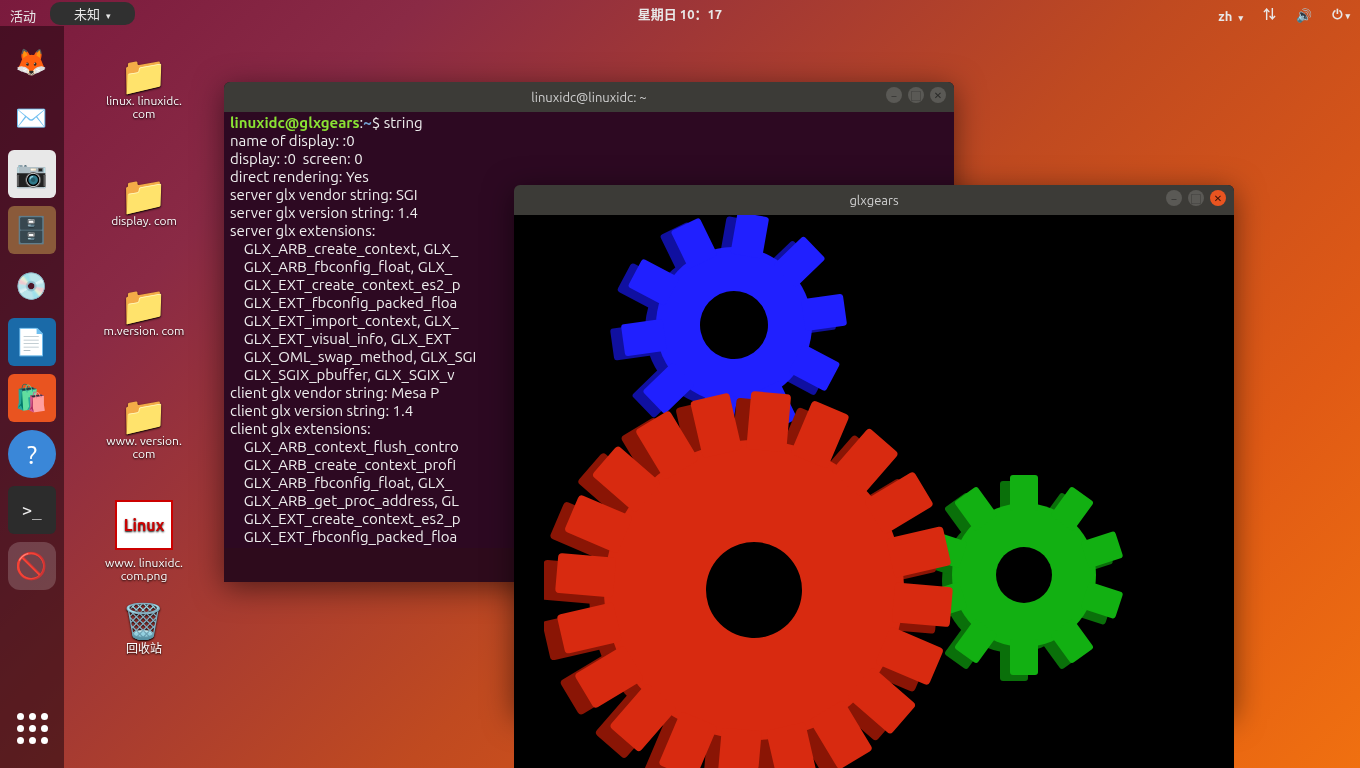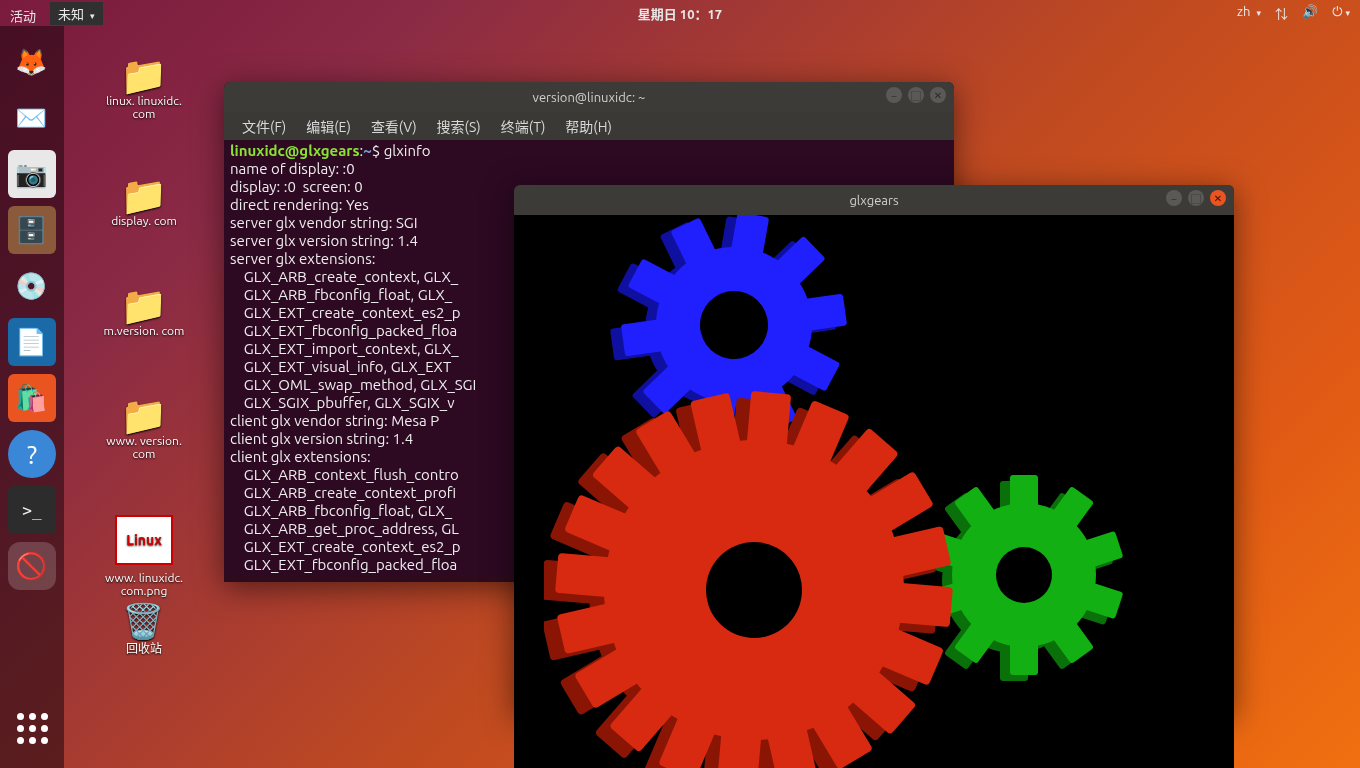--- a/index.html
+++ b/index.html
@@ -11,23 +11,23 @@
   }
   
   .topbar {
     position: absolute; top:0; left:0; right:0; height:26px;
     display:flex; align-items:center; padding:0 10px;
     font-size:13px; color:#e8e8e8;
     background: rgba(0,0,0,0.0);
   }
   .topbar .left { display:flex; gap:14px; align-items:flex-end; }
   .topbar .center { position:absolute; left:50%; transform:translateX(-50%); font-weight:700;}
-  .topbar .right { margin-left:auto; display:flex; gap:14px; align-items:flex-start;}
+  .topbar .right { margin-left:auto; display:flex; gap:20px; align-items:flex-end;font-weight:bold;}
   .topbar .tri { font-size:9px; margin-left:3px;}
-  .app-label { background:#303030; padding:2px 8px; border-radius:0;}
+  .app-label { background:#303030; padding:2px 24px; border-radius:10px;}
   
   .dock {
     position:absolute; left:0; top:26px; bottom:0; width:64px;
     background: rgba(30,5,15,0.55);
     display:flex; flex-direction:column; align-items:center;
     padding-top:8px;
   }
   .dock-item {
     width:48px; height:48px; margin:4px 0; border-radius:12px;
     display:flex; align-items:center; justify-content:center;
@@ -133,48 +133,40 @@
     <div>m.version.
 com</div>
   </div>
   <div class="dicon" style="left:35px; top:370px;">
     <div class="folder">📁</div>
     <div>www.
 version.
 com</div>
   </div>
   <div class="dicon" style="left:35px; top:470px;">
-    <div class="misc" style="font-size:14px;background:#fff;color:#c00;border:2px solid #c00;padding:4px 2px;width:58px;margin:19px auto 6px;font-weight:bold">Linux</div>
+    <div class="misc" style="font-size:16px;background:#fff;color:#c00;border:2px solid #c00;padding:4px 2px;width:58px;margin:4px auto 6px;font-weight:bold">Linux</div>
     <div>www.
 linuxidc.
 com.png</div>
   </div>
   <div class="dicon" style="left:35px; top:575px;">
     <div class="misc">🗑️</div>
     <div>回收站</div>
   </div>
 
   <div class="window" style="left:160px; top:56px; width:730px; height:500px;">
     <div class="titlebar">
-      <span>version@linuxidc: ~</span>
+      <span>linuxidc@linuxidc: ~</span>
       <div class="win-controls">
         <div class="wc">–</div>
         <div class="wc">▢</div>
         <div class="wc">✕</div>
       </div>
     </div>
-    <div class="menubar">
-      <span>文件(F)</span>
-      <span>编辑(E)</span>
-      <span>查看(V)</span>
-      <span>搜索(S)</span>
-      <span>终端(T)</span>
-      <span>帮助(H)</span>
-    </div>
-    <div class="term-body"><span class="prompt-user">linuxidc@glxgears</span><span style="color:#eee">:</span><span class="prompt-path">~</span><span style="color:#eee">$ </span><span>glxinfo</span>
+    <div class="term-body"><span class="prompt-user">linuxidc@glxgears</span><span style="color:#eee">:</span><span class="prompt-path">~</span><span style="color:#eee">$ </span><span>string</span>
 <span>name of display: :0
 display: :0  screen: 0
 direct rendering: Yes
 server glx vendor string: SGI
 server glx version string: 1.4
 server glx extensions:
     GLX_ARB_create_context, GLX_
     GLX_ARB_fbconfig_float, GLX_
     GLX_EXT_create_context_es2_p
     GLX_EXT_fbconfig_packed_floa

